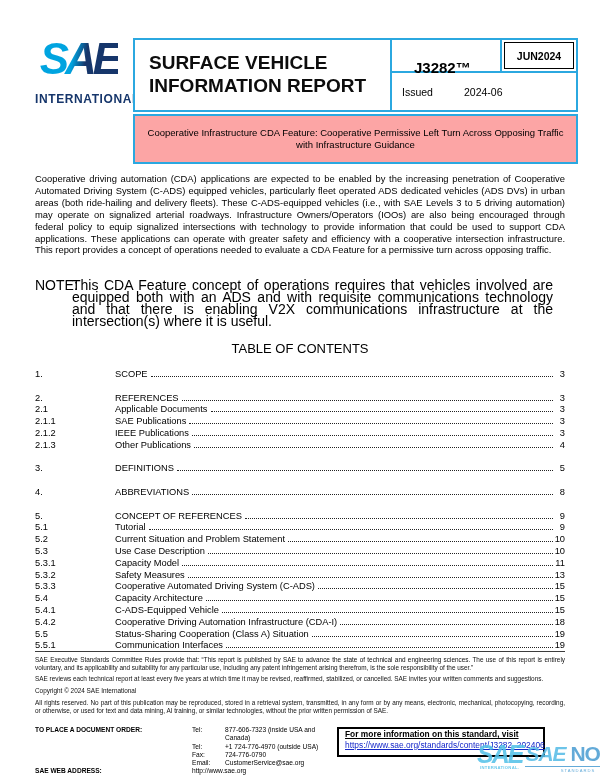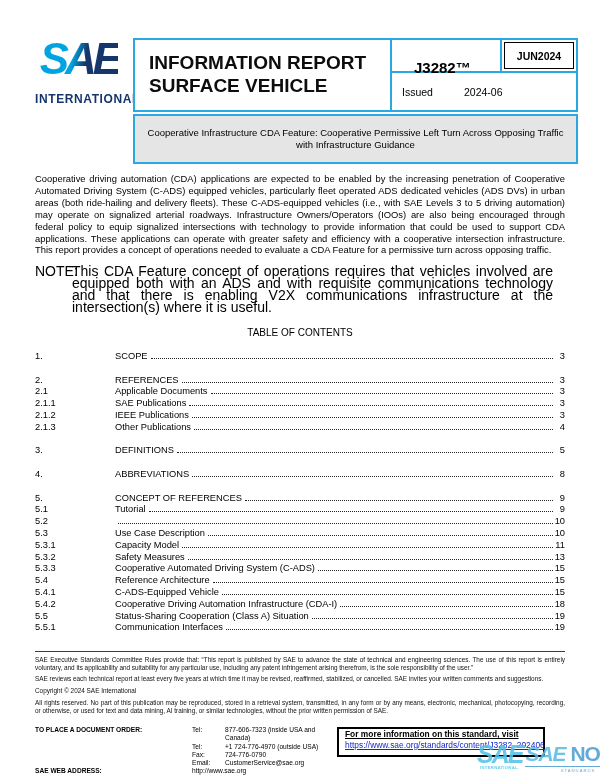--- a/index.html
+++ b/index.html
@@ -22,31 +22,31 @@
   .hdr-right{flex:1;display:flex;flex-direction:column;}
   .hdr-right-top{height:33px;box-sizing:border-box;border-bottom:2px solid #2BA8E0;display:flex;}
   .cell-docnum{flex:1;box-sizing:border-box;padding:19px 0 0 10px;font-size:15px;font-weight:bold;margin-left:12px;}
   .cell-docdate{width:76px;box-sizing:border-box;border-left:2px solid #2BA8E0;padding:2px;}
   .cell-docdate-inner{width:100%;height:100%;box-sizing:border-box;border:1.5px solid #000;
         display:flex;align-items:center;justify-content:center;font-size:10.5px;font-weight:bold;}
   .hdr-right-bottom{flex:1;display:flex;align-items:center;padding-left:10px;font-size:10.5px;}
   .issued-label{width:62px;}
 
   .title-box{position:absolute;left:133px;top:114px;width:445px;height:50px;box-sizing:border-box;
-        border:2px solid #2BA8E0;display:flex;align-items:center;justify-content:center;background:#e5e5e5;}
+        border:2px solid #2BA8E0;display:flex;align-items:center;justify-content:center;background:#fca5a5;}
   .title-box .doc-title{max-width:426px;text-align:center;font-size:9.5px;line-height:12px;}
 
   
   .content{position:absolute;left:35px;top:173px;width:530px;}
   .center-head{text-align:center;font-size:9.5px;margin:0 0 9px 0;}
-  .rationale-body{font-size:9.4px;line-height:11.9px;text-align:justify;margin:0 0 10px 0;}
+  .rationale-body{font-size:9.4px;line-height:11.9px;text-align:justify;margin:0 0 24px 0;}
   .note{display:flex;margin:0 12px 13px 0;font-size:14px;line-height:11.9px;}
   .note-label{width:37px;flex:none;}
   .note-body{flex:1;text-align:justify;}
-  .toc-head{text-align:center;font-size:10px;margin:0 0 13px 0;}
+  .toc-head{text-align:center;font-size:13px;margin:0 0 13px 0;}
 
   .toc-list{font-size:9.3px;}
   .toc-row{display:flex;align-items:baseline;line-height:11.8px;height:11.8px;}
   .toc-gap{height:11.8px;}
   .toc-num{width:80px;flex:none;}
   .toc-title{flex:none;white-space:nowrap;}
   .toc-leader{flex:1;border-bottom:1px dotted #222;margin:0 2px 2px 3px;}
   .toc-page{flex:none;text-align:right;min-width:10px;}
 
   
@@ -82,22 +82,22 @@
 
 <div class="page">
 
   <div class="sae-logo">
     <div class="sae-word">SAE</div>
     <div class="sae-intl">INTERNATIONAL®</div>
   </div>
 
   <div class="hdr-box">
     <div class="hdr-left">
+      <div>SURFACE VEHICLE</div>
       <div>INFORMATION REPORT</div>
-      <div>SURFACE VEHICLE</div>
     </div>
     <div class="hdr-right">
       <div class="hdr-right-top">
         <div class="cell-docnum">J3282™</div>
         <div class="cell-docdate">
           <div class="cell-docdate-inner">JUN2024</div>
         </div>
       </div>
       <div class="hdr-right-bottom">
         <span class="issued-label">Issued</span>
@@ -177,20 +177,21 @@
           <span class="toc-page">9</span>
         </div>
         <div class="toc-row">
           <span class="toc-num">5.1</span>
           <span class="toc-title">Tutorial</span>
           <span class="toc-leader"></span>
           <span class="toc-page">9</span>
         </div>
         <div class="toc-row">
           <span class="toc-num">5.2</span>
+          <span class="toc-title">Current Situation and Problem Statement</span>
           <span class="toc-leader"></span>
           <span class="toc-page">10</span>
         </div>
         <div class="toc-row">
           <span class="toc-num">5.3</span>
           <span class="toc-title">Use Case Description</span>
           <span class="toc-leader"></span>
           <span class="toc-page">10</span>
         </div>
         <div class="toc-row">
@@ -206,21 +207,21 @@
           <span class="toc-page">13</span>
         </div>
         <div class="toc-row">
           <span class="toc-num">5.3.3</span>
           <span class="toc-title">Cooperative Automated Driving System (C-ADS)</span>
           <span class="toc-leader"></span>
           <span class="toc-page">15</span>
         </div>
         <div class="toc-row">
           <span class="toc-num">5.4</span>
-          <span class="toc-title">Reference Architecture</span>
+          <span class="toc-title">Capacity Architecture</span>
           <span class="toc-leader"></span>
           <span class="toc-page">15</span>
         </div>
         <div class="toc-row">
           <span class="toc-num">5.4.1</span>
           <span class="toc-title">C-ADS-Equipped Vehicle</span>
           <span class="toc-leader"></span>
           <span class="toc-page">15</span>
         </div>
         <div class="toc-row">

